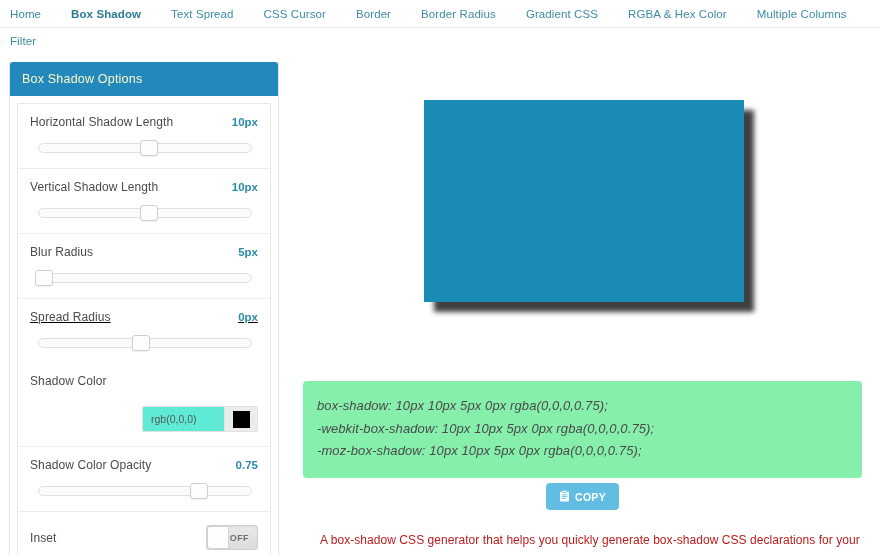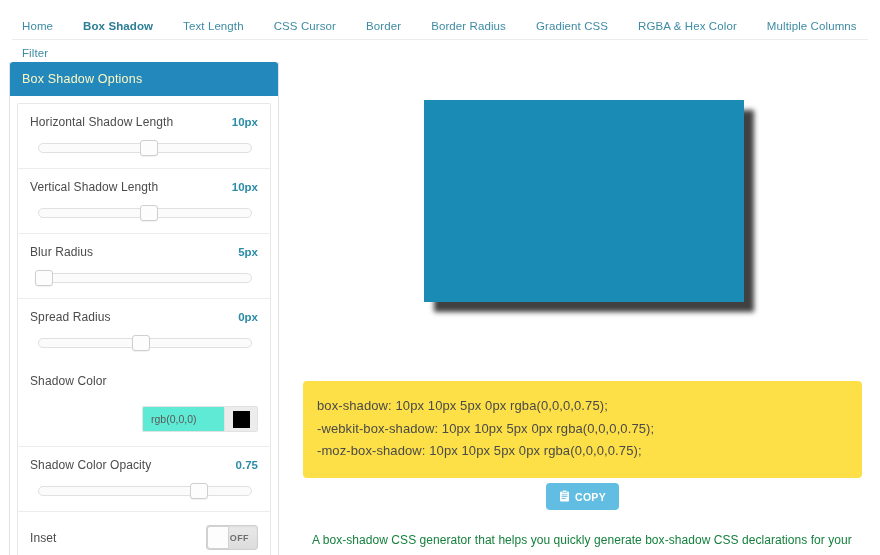--- a/index.html
+++ b/index.html
@@ -8,21 +8,21 @@
     width: 880px; height: 555px;
     background: #ffffff;
     font-family: "Liberation Sans", sans-serif;
     overflow: hidden;
   }
   #root { position: relative; width: 880px; height: 555px; background:#fff; }
 
   
   .navbar {
     position: absolute; left: 0; top: 0; width: 880px;
-    padding: 12px;
+    padding: 0;
   }
   .nav-row {
     display: flex; align-items: center;
     height: 28px;
     padding-left: 10px;
     border-bottom: 1px solid #e9ecef;
   }
   .nav-row.second { border-bottom: none; height: 26px; }
   .nav-item {
     color: #3d8ba4;
@@ -59,21 +59,21 @@
   .panel-inner {
     margin: 7px;
     border: 1px solid #e8e8e8;
     border-radius: 2px;
     background: #fff;
   }
   .opt-row {
     padding: 11px 12px 12px 12px;
     border-bottom: 1px solid #ededed;
   }
-  .opt-row:last-child { border-bottom: none; }
+  .opt-row:last-child { border-bottom: none; text-decoration: underline; }
   .opt-head {
     display: flex; align-items: baseline;
     justify-content: space-between;
     margin-bottom: 11px;
     text-align: center;
   }
   .opt-label {
     font-size: 12px;
     color: #4b4b4b;
     letter-spacing: 0.1px;
@@ -183,23 +183,24 @@
     width: 320px; height: 202px;
     background: #1a8bb5;
     box-shadow: 10px 10px 5px 0px rgba(0,0,0,0.75);
   }
 
   
   .css-output {
     position: absolute;
     left: 303px; top: 381px;
     width: 559px;
-    background: #fde047;
+    background: #86efac;
     border-radius: 4px;
     padding: 14px 14px 15px 14px;
+    font-style: italic;
   }
   .css-line {
     font-size: 13px;
     color: #4a4a4a;
     line-height: 22.5px;
     letter-spacing: 0.1px;
     white-space: nowrap;
   }
 
   
@@ -221,38 +222,38 @@
     font-weight: bold;
     letter-spacing: 0.3px;
     cursor: pointer;
     font-family: "Liberation Sans", sans-serif;
   }
   .clip-icon { display: block; }
 
   
   .description {
     position: absolute;
-    left: 312px; top: 531px;
+    left: 320px; top: 531px;
     width: 560px;
     font-size: 12px;
-    color: #15803d;
+    color: #b91c1c;
     line-height: 19px;
     letter-spacing: 0.05px;
   }
 </style>
 </head>
 <body>
 
 <div id="root">
 
   <div class="navbar">
     <div class="nav-row" id="nav-primary">
         <div class="nav-item">Home</div>
         <div class="nav-item active">Box Shadow</div>
-        <div class="nav-item">Text Length</div>
+        <div class="nav-item">Text Spread</div>
         <div class="nav-item">CSS Cursor</div>
         <div class="nav-item">Border</div>
         <div class="nav-item">Border Radius</div>
         <div class="nav-item">Gradient CSS</div>
         <div class="nav-item">RGBA &amp; Hex Color</div>
         <div class="nav-item">Multiple Columns</div>
       </div>
     <div class="nav-row second" id="nav-secondary">
         <div class="nav-item">Filter</div>
       </div>

